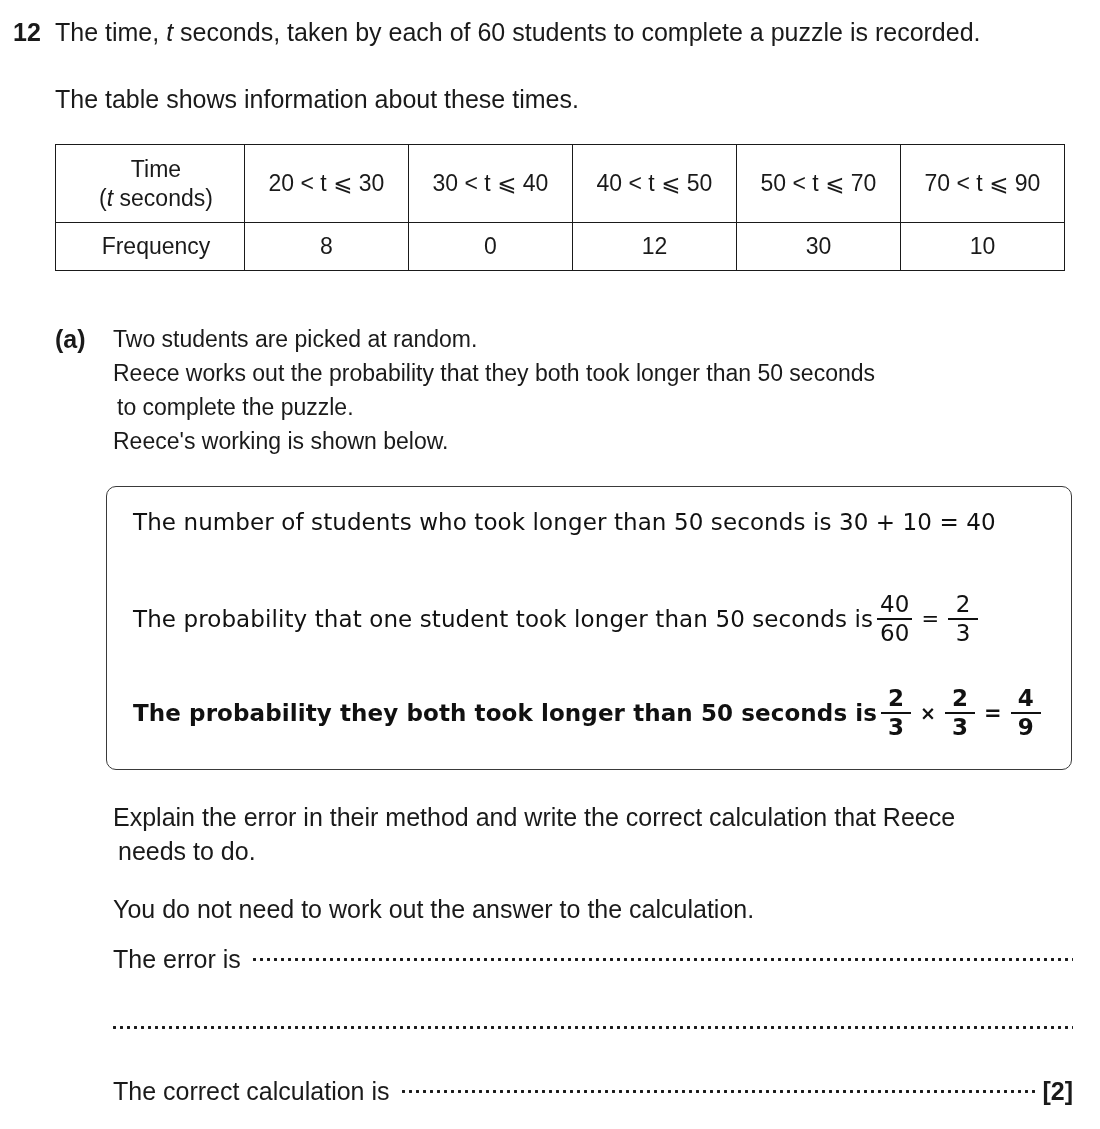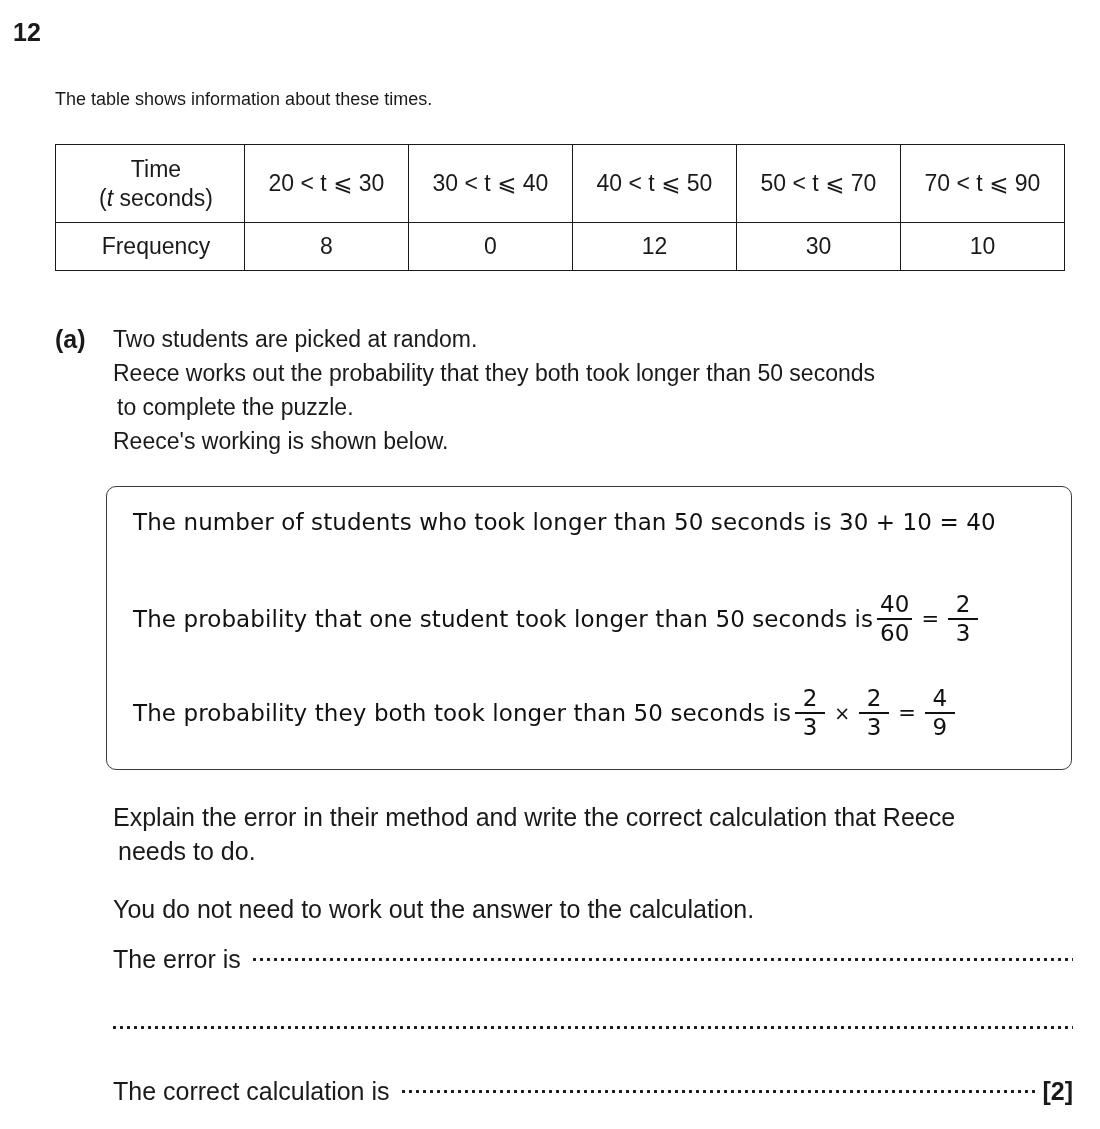--- a/index.html
+++ b/index.html
@@ -43,21 +43,21 @@
     font-size: 25px;
     line-height: 32px;
     white-space: nowrap;
   }
   .italic-t { font-style: italic; }
 
   .subline {
     position: absolute;
     left: 55px;
     top: 83px;
-    font-size: 18px;
+    font-size: 25px;
     line-height: 32px;
     white-space: nowrap;
   }
 
   
   .freq-table {
     position: absolute;
     left: 55px;
     top: 144px;
     border-collapse: collapse;
@@ -126,21 +126,21 @@
     display: flex;
     align-items: center;
     font-family: "DejaVu Sans", sans-serif;
     font-size: 23px;
     color: #111111;
     white-space: nowrap;
     letter-spacing: 0.1px;
   }
   .work-line.l1 { top: 22px; }
   .work-line.l2 { top: 106px; }
-  .work-line.l3 { top: 200px; }
+  .work-line.l3 { top: 200px; font-weight: bold; }
 
   .frac {
     display: inline-flex;
     flex-direction: column;
     align-items: center;
     justify-content: center;
     vertical-align: middle;
     margin: 0 4px;
     line-height: 1;
   }
@@ -220,20 +220,21 @@
     white-space: nowrap;
   }
 </style>
 </head>
 <body>
 
 <div class="page">
 
   <div class="qline">
     <span class="qnum">12</span>
+    <span class="qtext"><span>The time, </span><span class="italic-t">t</span><span> seconds, taken by each of 60 students to complete a puzzle is recorded.</span></span>
   </div>
 
   <div class="subline">The table shows information about these times.</div>
 
   <table class="freq-table">
     <tbody>
       <tr class="row-head">
         <th class="col-head">
           <div>Time</div>
           <div><span>(</span><span class="italic-t">t</span><span> seconds)</span></div>

